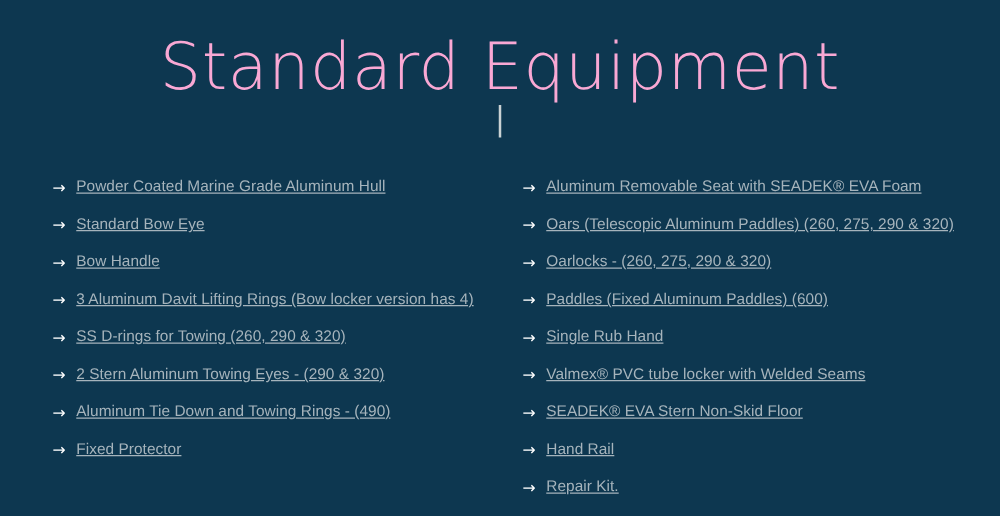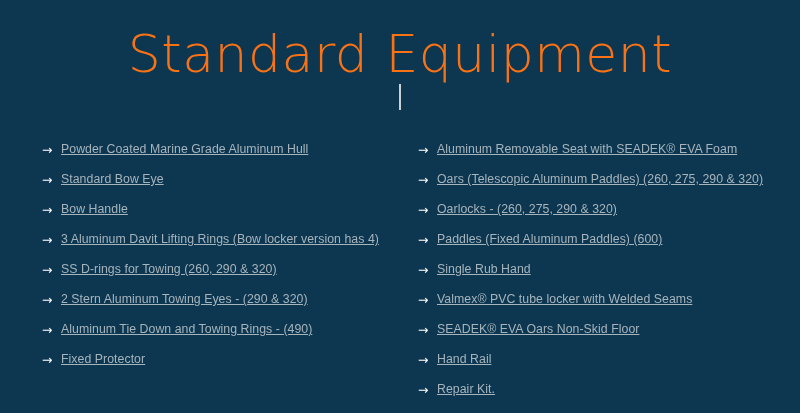--- a/index.html
+++ b/index.html
@@ -29,21 +29,21 @@
     width: 100%;
     text-align: center;
     padding-top: 26px;
   }
   .page-title {
     font-family: "DejaVu Sans", sans-serif;
     font-weight: 100;
     font-size: 52px;
     line-height: 1.08;
     letter-spacing: 0.5px;
-    color: #f97316;
+    color: #f9a8d4;
     margin: 0;
     white-space: nowrap;
   }
   .title-caret {
     display: block;
     margin: 2px auto 0;
     width: 2px;
     height: 26px;
     background: #c9d2d4;
   }
@@ -174,21 +174,21 @@
           <li class="eq-item">
             <span class="eq-arrow">→</span>
             <span class="eq-text">Single Rub Hand</span>
           </li>
           <li class="eq-item">
             <span class="eq-arrow">→</span>
             <span class="eq-text">Valmex® PVC tube locker with Welded Seams</span>
           </li>
           <li class="eq-item">
             <span class="eq-arrow">→</span>
-            <span class="eq-text">SEADEK® EVA Oars Non-Skid Floor</span>
+            <span class="eq-text">SEADEK® EVA Stern Non-Skid Floor</span>
           </li>
           <li class="eq-item">
             <span class="eq-arrow">→</span>
             <span class="eq-text">Hand Rail</span>
           </li>
           <li class="eq-item">
             <span class="eq-arrow">→</span>
             <span class="eq-text">Repair Kit.</span>
           </li>
         </ul>

